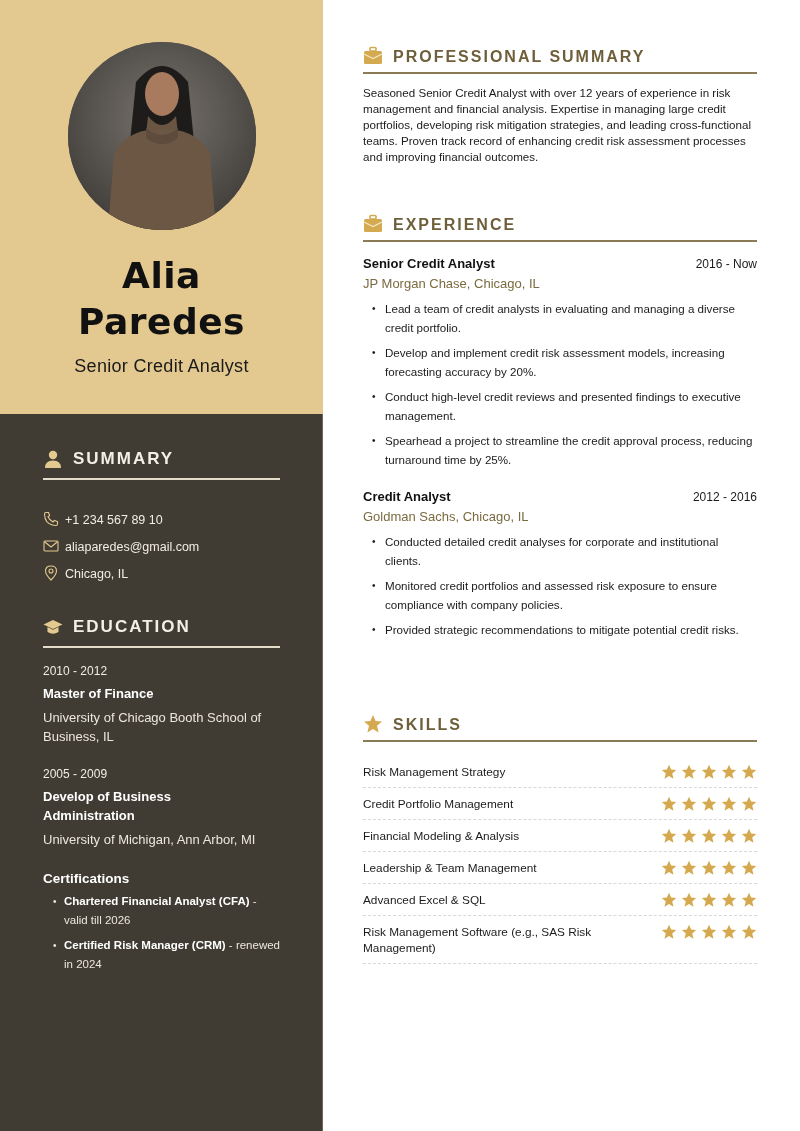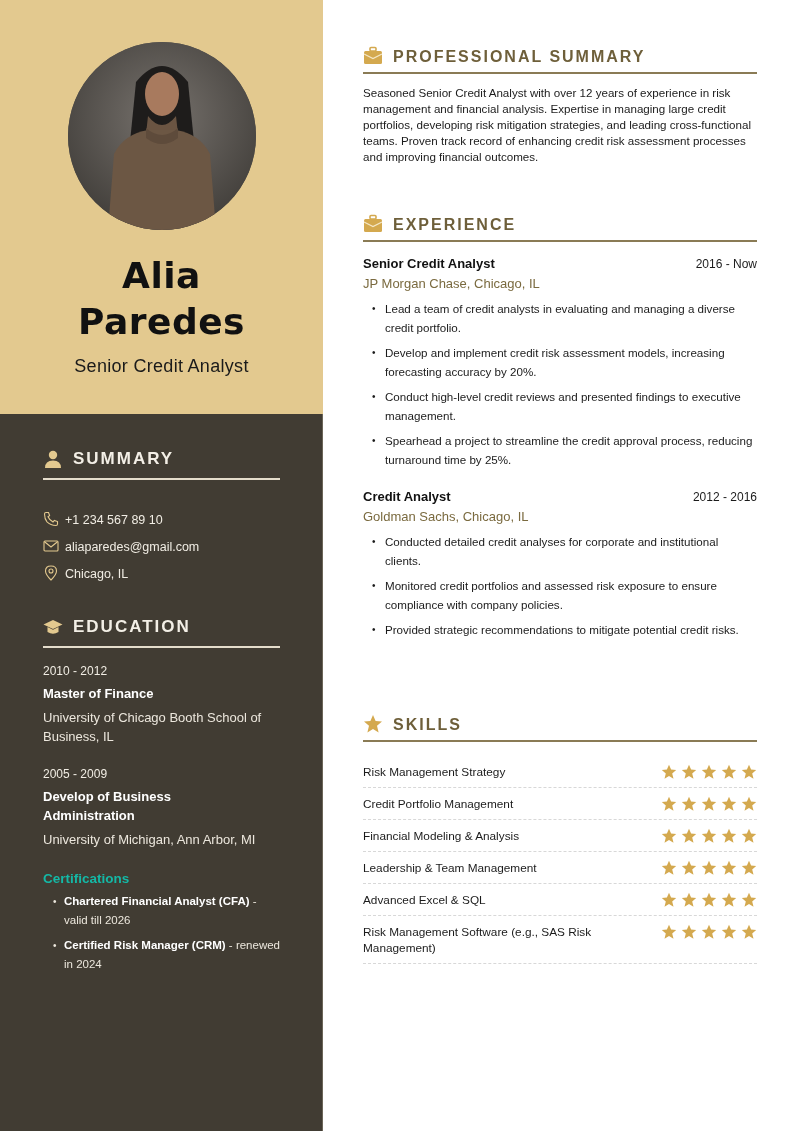--- a/index.html
+++ b/index.html
@@ -21,21 +21,21 @@
   .side-head .ico { width: 20px; height: 20px; margin-right: 10px; display: inline-block; }
   .side-head .lbl { color: #f3efe6; font-weight: bold; font-size: 17px; letter-spacing: 2px; }
   .side-rule { height: 2px; background: #e4dccb; margin-top: 6px; }
 
   .contact-item { display: flex; align-items: flex-end; height: 27px; color: #f1ede4; font-size: 12.5px; }
   .contact-item svg { width: 16px; height: 16px; margin-right: 6px; flex: none; }
 
   .edu-years { color: #f1ede4; font-size: 12px; margin-top: 0; }
   .edu-degree { color: #ffffff; font-size: 13px; font-weight: bold; line-height: 19px; margin-top: 6px; }
   .edu-school { color: #ece7dd; font-size: 13px; line-height: 19px; margin-top: 5px; }
-  .cert-title { color: #14b8a6; font-weight: bold; font-size: 13.5px; }
+  .cert-title { color: #ffffff; font-weight: bold; font-size: 13.5px; }
   .cert-list { list-style: none; margin-top: 6px; }
   .cert-list li { position: relative; padding-left: 21px; color: #ece7dd; font-size: 11.5px; line-height: 19px; margin-bottom: 6px; }
   .cert-list li::before { content: "\2022"; position: absolute; left: 10px; top: 0; color: #ece7dd; font-size: 10px; }
   .cert-list li b { color: #fff; text-align: right; }
 
   .main { position: absolute; left: 363px; width: 394px; }
   .main-head { display: flex; align-items: flex-end; height: 24px; }
   .main-head .ico { width: 20px; height: 20px; margin-right: 10px; }
   .main-head .lbl { color: #6e5f3a; font-weight: bold; font-size: 16px; letter-spacing: 2px; }
   .main-rule { height: 2px; background: #8a7b55; margin-top: 6px; }

